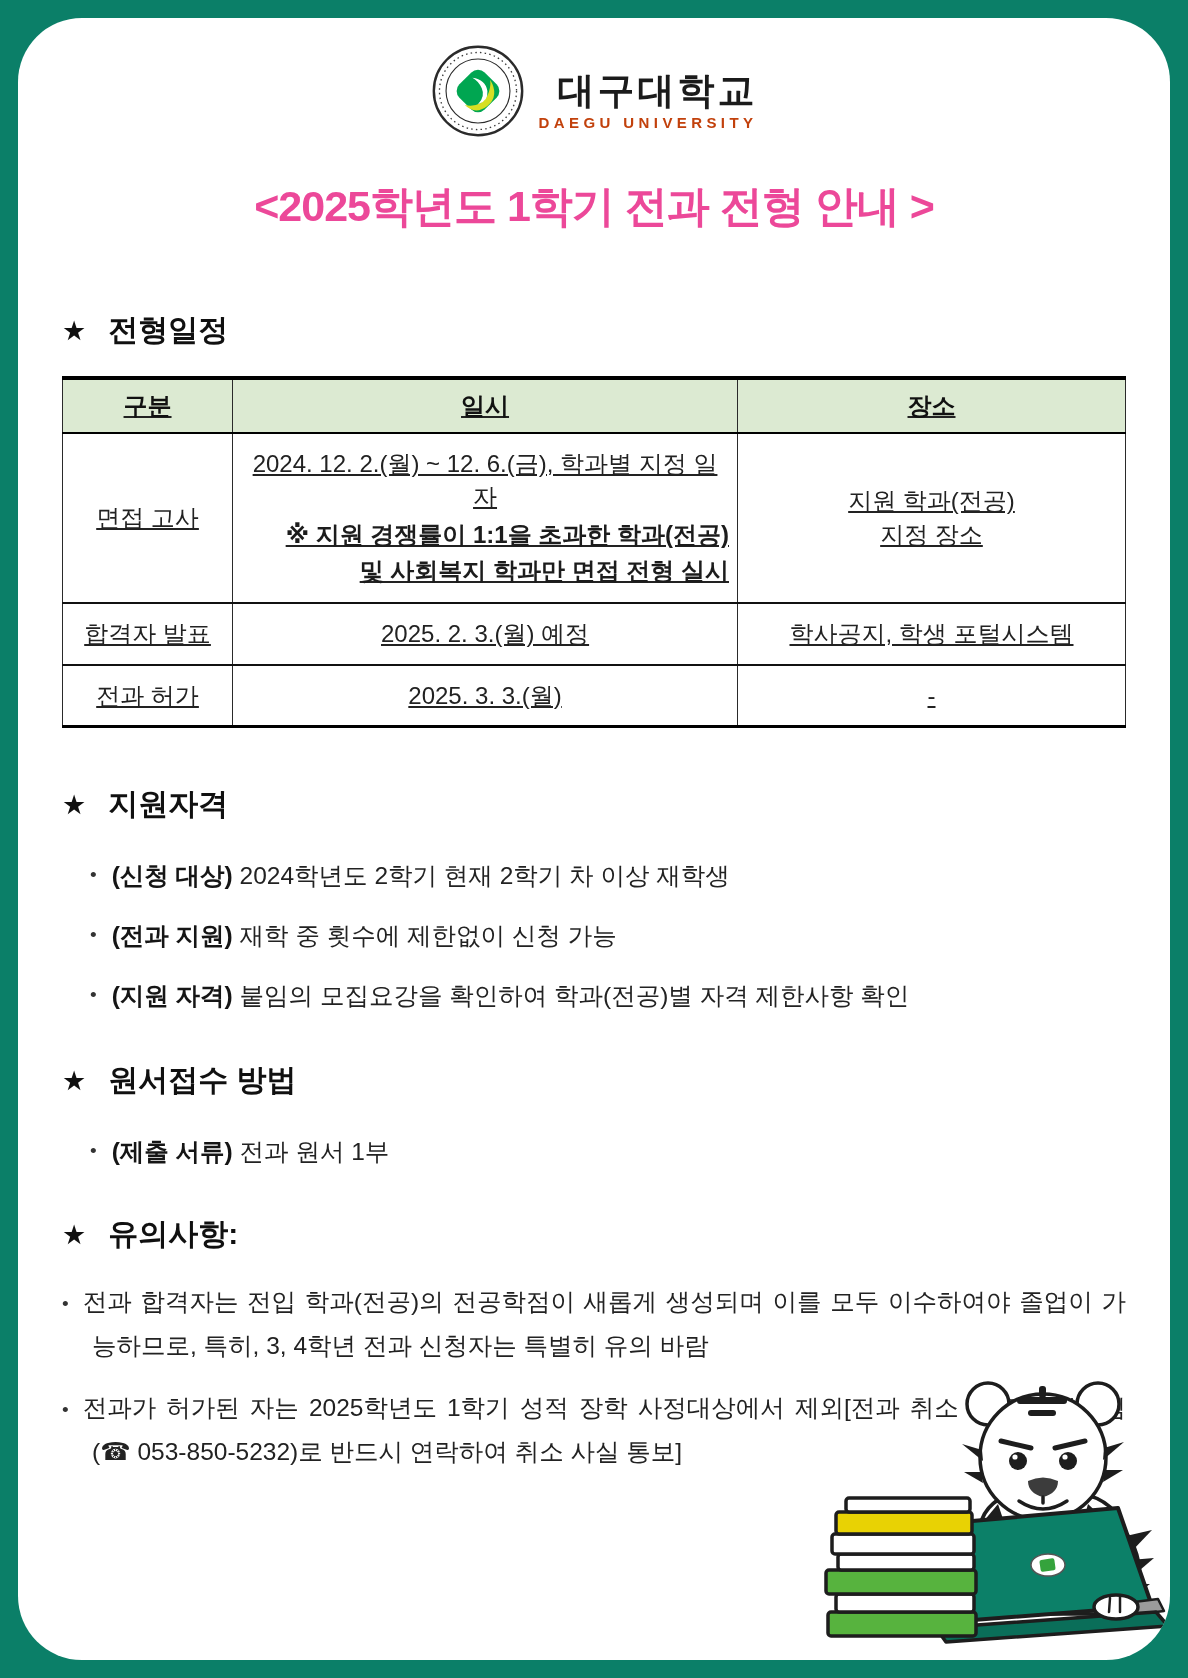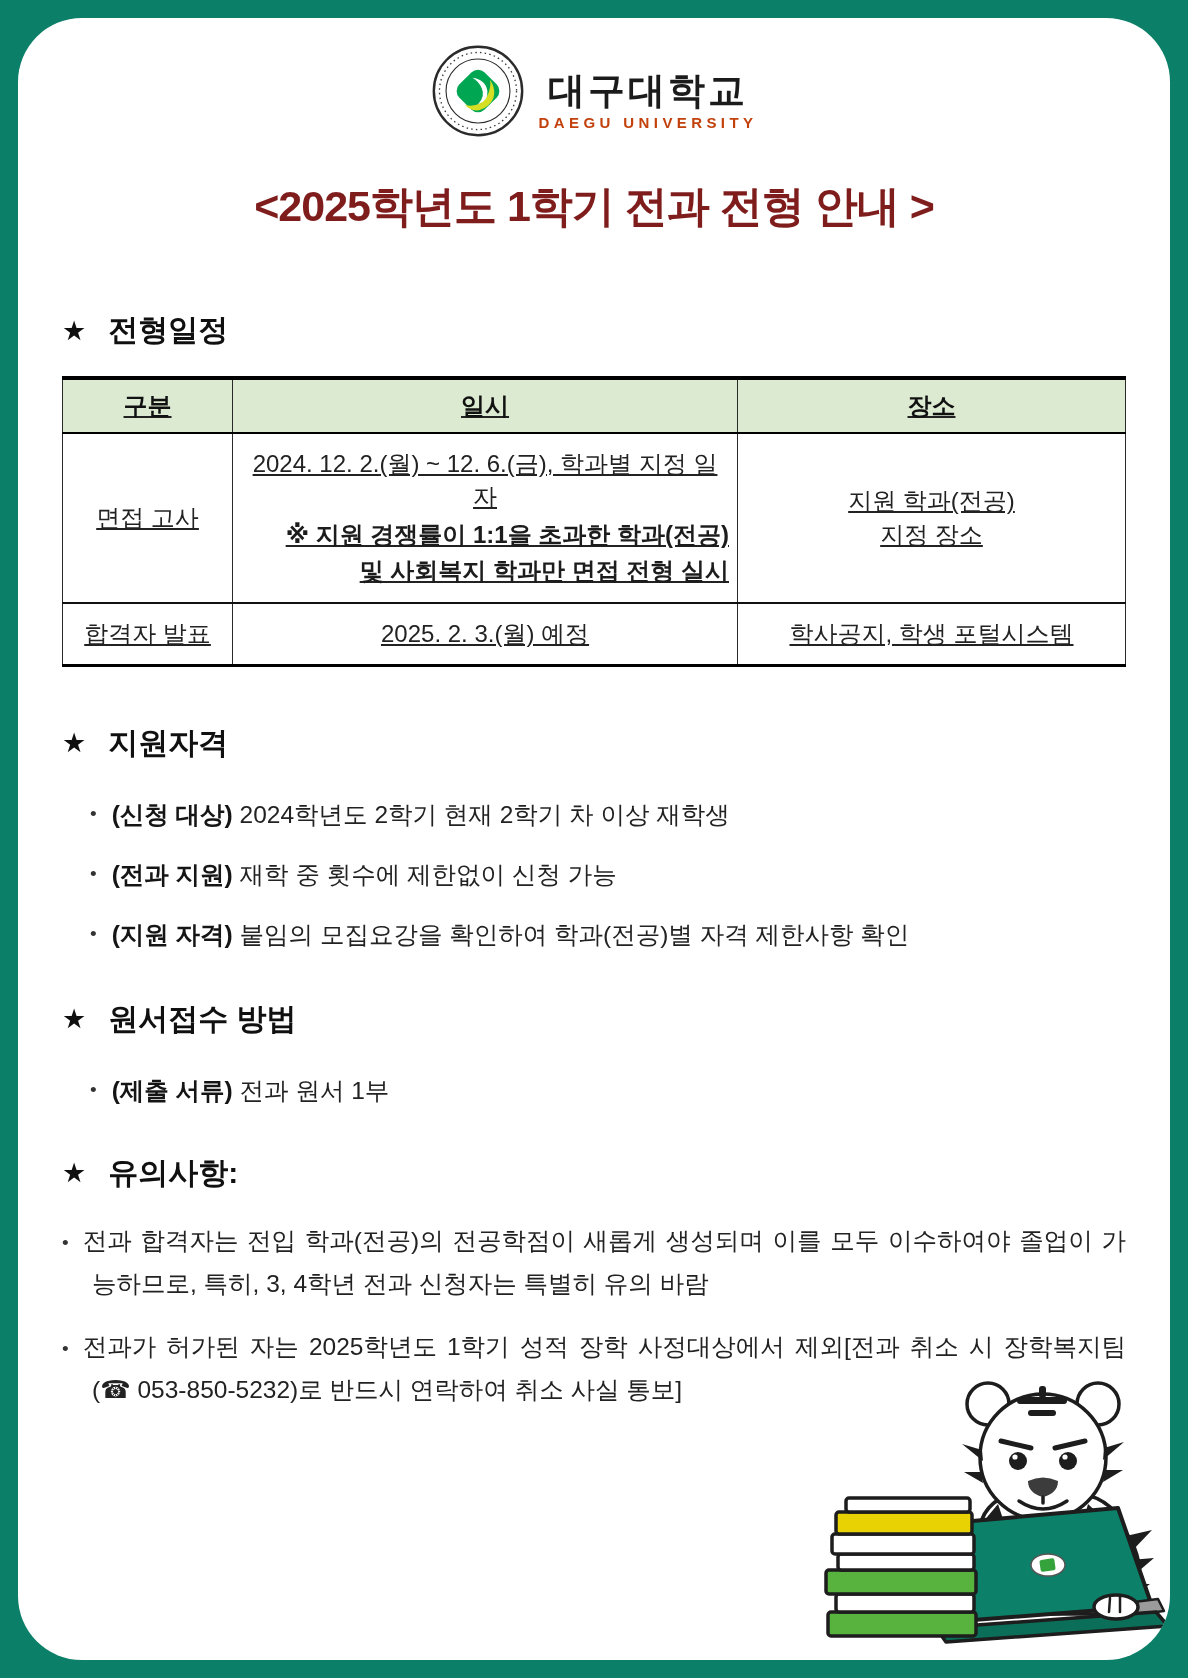--- a/index.html
+++ b/index.html
@@ -15,26 +15,26 @@
     top:18px;left:18px;right:18px;bottom:18px;
     background:#ffffff;
     border-radius:64px;
     overflow:hidden;
   }
   .content{padding:0 44px;}
 
   
   .logo-row{display:flex;justify-content:center;align-items:center;gap:14px;padding-top:26px;}
   .emblem{width:94px;height:94px;flex:0 0 auto;}
-  .logo-text{text-align:center;margin-top:20px;}
+  .logo-text{text-align:right;margin-top:20px;}
   .logo-kr{font-size:37px;font-weight:800;letter-spacing:3px;color:#1b1b1b;line-height:1.1;}
   .logo-en{font-size:15px;font-weight:700;letter-spacing:4.4px;color:#c2410c;margin-top:3px;}
 
   
-  .title{margin:40px 0 0;text-align:center;font-size:43px;font-weight:800;letter-spacing:-1px;color:#7f1d1d;}
+  .title{margin:40px 0 0;text-align:center;font-size:43px;font-weight:800;letter-spacing:-1px;color:#ec4899;}
 
   
   .section-h{display:flex;align-items:center;gap:22px;font-size:30px;font-weight:800;color:#101010;}
   .section-h .star{font-size:27px;font-weight:400;}
   .h-schedule{margin-top:74px;}
   .h-eligibility{margin-top:56px;}
   .h-method{margin-top:48px;}
   .h-notice{margin-top:46px;}
   .warning{color:#ff0000;}
 
@@ -138,20 +138,25 @@
             <td>
               <div>지원 학과(전공)</div>
               <div>지정 장소</div>
             </td>
           </tr>
           <tr>
             <td>합격자 발표</td>
             <td>2025. 2. 3.(월) 예정</td>
             <td>학사공지, 학생 포털시스템</td>
           </tr>
+          <tr>
+            <td>전과 허가</td>
+            <td>2025. 3. 3.(월)</td>
+            <td>-</td>
+          </tr>
         </tbody>
       </table>
 
       <h2 class="section-h h-eligibility">
         <span class="star">★</span>
         <span>지원자격</span>
       </h2>
 
       <div class="bullet-item first-after-h">
         <span class="bullet">•</span><span class="b-label">(신청 대상)</span>

